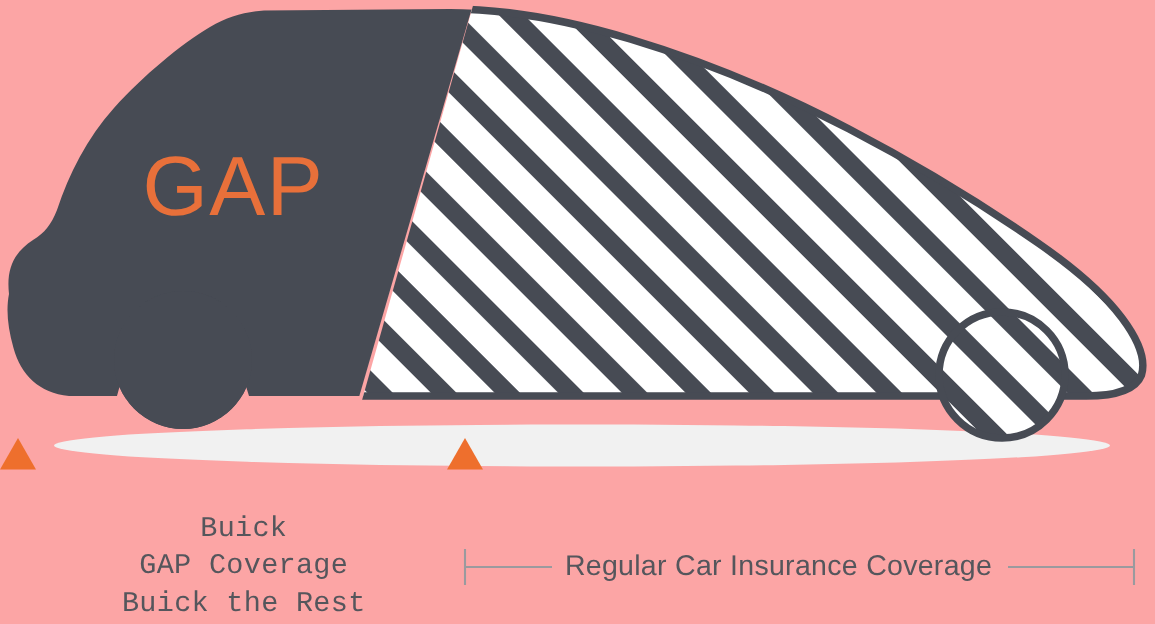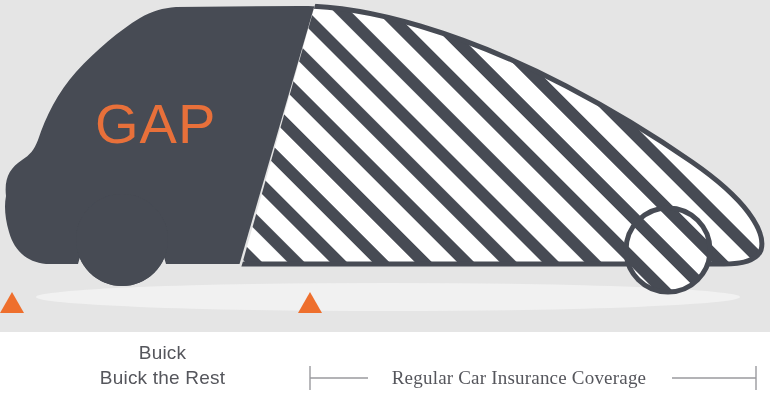--- a/index.html
+++ b/index.html
@@ -10,40 +10,40 @@
   body {
     width: 770px;
     height: 416px;
     font-family: "Liberation Sans", sans-serif;
     overflow: hidden;
     position: relative;
   }
   #infographic {
     position: relative;
     width: 770px;
-    height: 332px;
-    background: #e5e5e5;
+    height: 416px;
+    background: #fca5a5;
   }
   #car-svg {
     position: absolute;
     left: 0;
     top: 0;
     width: 770px;
     height: 416px;
     display: block;
   }
   .gap-label-text {
     font-family: "Liberation Sans", sans-serif;
     font-size: 56px;
     letter-spacing: 1px;
   }
   .caption-block {
     position: absolute;
     text-align: center;
-    font-family: Liberation Sans, sans-serif;
+    font-family: Liberation Mono, monospace;
     color: #55565c;
   }
   #left-caption {
     left: 60px;
     top: 340px;
     width: 205px;
     font-size: 19px;
     line-height: 25px;
     letter-spacing: 0.2px;
   }
@@ -53,21 +53,21 @@
   }
   #right-caption-label {
     position: absolute;
     left: 374px;
     top: 366px;
     width: 290px;
     text-align: center;
     font-size: 19px;
     line-height: 24px;
     color: #55565c;
-    font-family: Liberation Serif, serif;
+    font-family: Liberation Sans, sans-serif;
     letter-spacing: 0.2px;
     white-space: nowrap;
   }
 </style>
 </head>
 <body>
 
 <div id="infographic">
 
   <svg id="car-svg" viewBox="0 0 770 416" xmlns="http://www.w3.org/2000/svg">
@@ -145,18 +145,19 @@
     <g stroke="#9a9a9e" stroke-width="1.4">
       <line x1="310" y1="366" x2="310" y2="390"></line>
       <line x1="310" y1="378" x2="368" y2="378"></line>
       <line x1="672" y1="378" x2="756" y2="378"></line>
       <line x1="756" y1="366" x2="756" y2="390"></line>
     </g>
   </svg>
 
   <div class="caption-block" id="left-caption">
     <span class="cap-line">Buick</span>
+    <span class="cap-line">GAP Coverage</span>
     <span class="cap-line">Buick the Rest</span>
   </div>
 
   <div id="right-caption-label">Regular Car Insurance Coverage</div>
 
 </div>
 
 </body></html>

